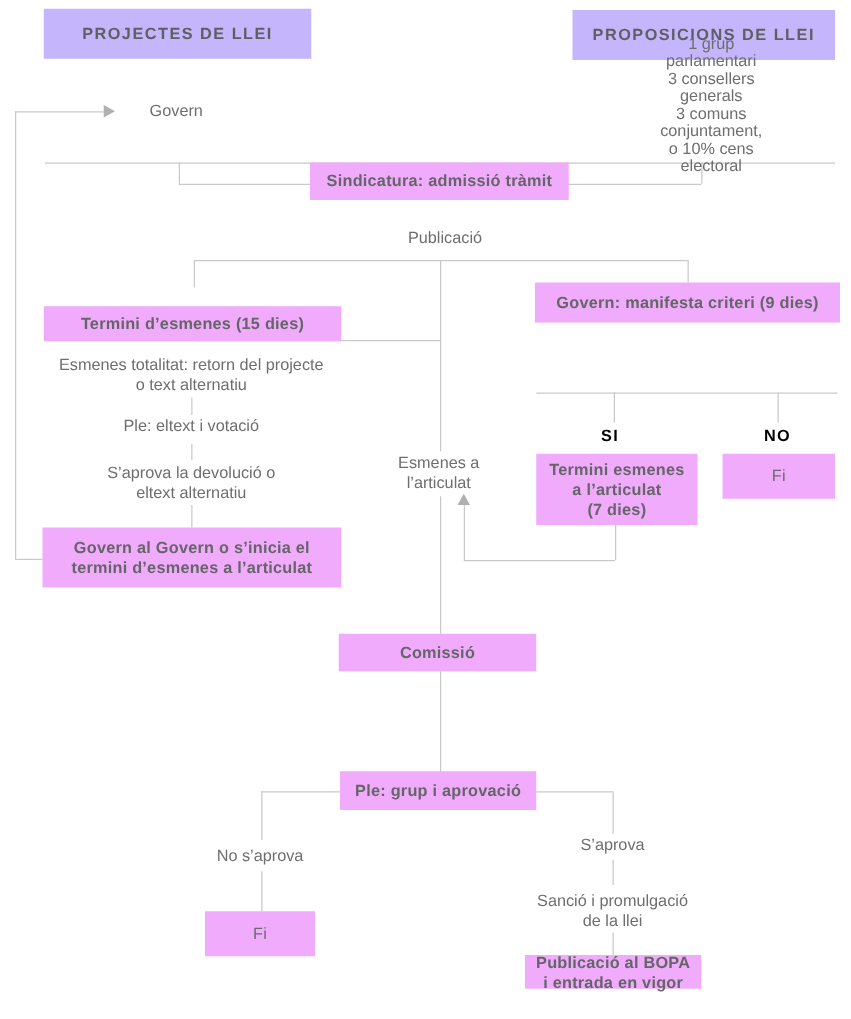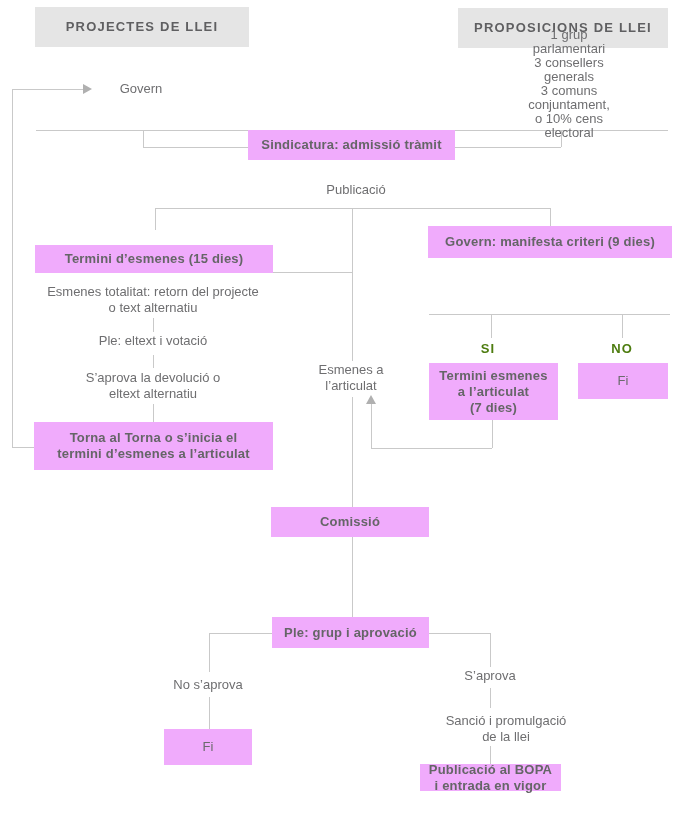--- a/index.html
+++ b/index.html
@@ -8,29 +8,29 @@
     font-family:"Liberation Sans", sans-serif; overflow:hidden;
   }
   .hline { position:absolute; height:1px; background:#c9c9c9; }
   .vline { position:absolute; width:1px; background:#c9c9c9; }
   .box {
     position:absolute; background:#f0abfc; color:#656567;
     font-size:13px; font-weight:bold; line-height:16px; letter-spacing:0.2px;
     display:flex; align-items:center; justify-content:center;
     text-align:center; white-space:pre-line;
   }
-  .box.header { background:#e5e5e5; color:#5f5f61; letter-spacing:1.2px; font-size:13px; }
+  .box.header { background:#c4b5fd; color:#5f5f61; letter-spacing:1.2px; font-size:13px; }
   .box.plain { font-weight:normal; color:#6b6b6d; }
   .label {
     position:absolute; transform:translate(-50%,-50%);
     color:#6e6e70; font-size:13px; line-height:16px;
     text-align:center; white-space:pre-line;
   }
   .label.tight { line-height:14px; }
-  .label.bold { font-weight:bold; color:#4d7c0f; letter-spacing:1px; }
+  .label.bold { font-weight:bold; color:#000000; letter-spacing:1px; }
   .arrow-right {
     position:absolute; width:0; height:0;
     border-left:9px solid #b0b0b0;
     border-top:5px solid transparent; border-bottom:5px solid transparent;
   }
   .arrow-up {
     position:absolute; width:0; height:0;
     border-bottom:9px solid #b0b0b0;
     border-left:5px solid transparent; border-right:5px solid transparent;
   }
@@ -88,21 +88,21 @@
   <div class="box header" style="left:35px;top:7px;width:214px;height:40px">PROJECTES DE LLEI</div>
   <div class="box header" style="left:458px;top:8px;width:210px;height:40px">PROPOSICIONS DE LLEI</div>
 
   <div class="box" style="left:248px;top:130px;width:207px;height:30px">Sindicatura: admissió tràmit</div>
   <div class="box" style="left:35px;top:245px;width:238px;height:28px">Termini d’esmenes (15 dies)</div>
   <div class="box" style="left:428px;top:226px;width:244px;height:32px">Govern: manifesta criteri (9 dies)</div>
   <div class="box" style="left:429px;top:363px;width:129px;height:57px">Termini esmenes
 a l’articulat
 (7 dies)</div>
   <div class="box plain" style="left:578px;top:363px;width:90px;height:36px">Fi</div>
-  <div class="box" style="left:34px;top:422px;width:239px;height:48px">Torna al Torna o s’inicia el
+  <div class="box" style="left:34px;top:422px;width:239px;height:48px">Govern al Govern o s’inicia el
 termini d’esmenes a l’articulat</div>
   <div class="box" style="left:271px;top:507px;width:158px;height:30px">Comissió</div>
   <div class="box" style="left:272px;top:617px;width:157px;height:31px">Ple: grup i aprovació</div>
   <div class="box plain" style="left:164px;top:729px;width:88px;height:36px">Fi</div>
   <div class="box" style="left:420px;top:764px;width:141px;height:27px">Publicació al BOPA
 i entrada en vigor</div>
 
   <div class="label" style="left:141px;top:89px">Govern</div>
   <div class="label tight" style="left:569px;top:84px">1 grup parlamentari
 3 consellers generals
@@ -113,16 +113,16 @@
 o text alternatiu</div>
   <div class="label" style="left:153px;top:341px">Ple: eltext i votació</div>
   <div class="label" style="left:153px;top:386px">S’aprova la devolució o
 eltext alternatiu</div>
   <div class="label" style="left:351px;top:378px">Esmenes a
 l’articulat</div>
   <div class="label bold" style="left:488px;top:349px">SI</div>
   <div class="label bold" style="left:622px;top:349px">NO</div>
   <div class="label" style="left:208px;top:685px">No s’aprova</div>
   <div class="label" style="left:490px;top:676px">S’aprova</div>
-  <div class="label" style="left:506px;top:729px">Sanció i promulgació
+  <div class="label" style="left:490px;top:729px">Sanció i promulgació
 de la llei</div>
 
 </div>
 
 </body></html>

